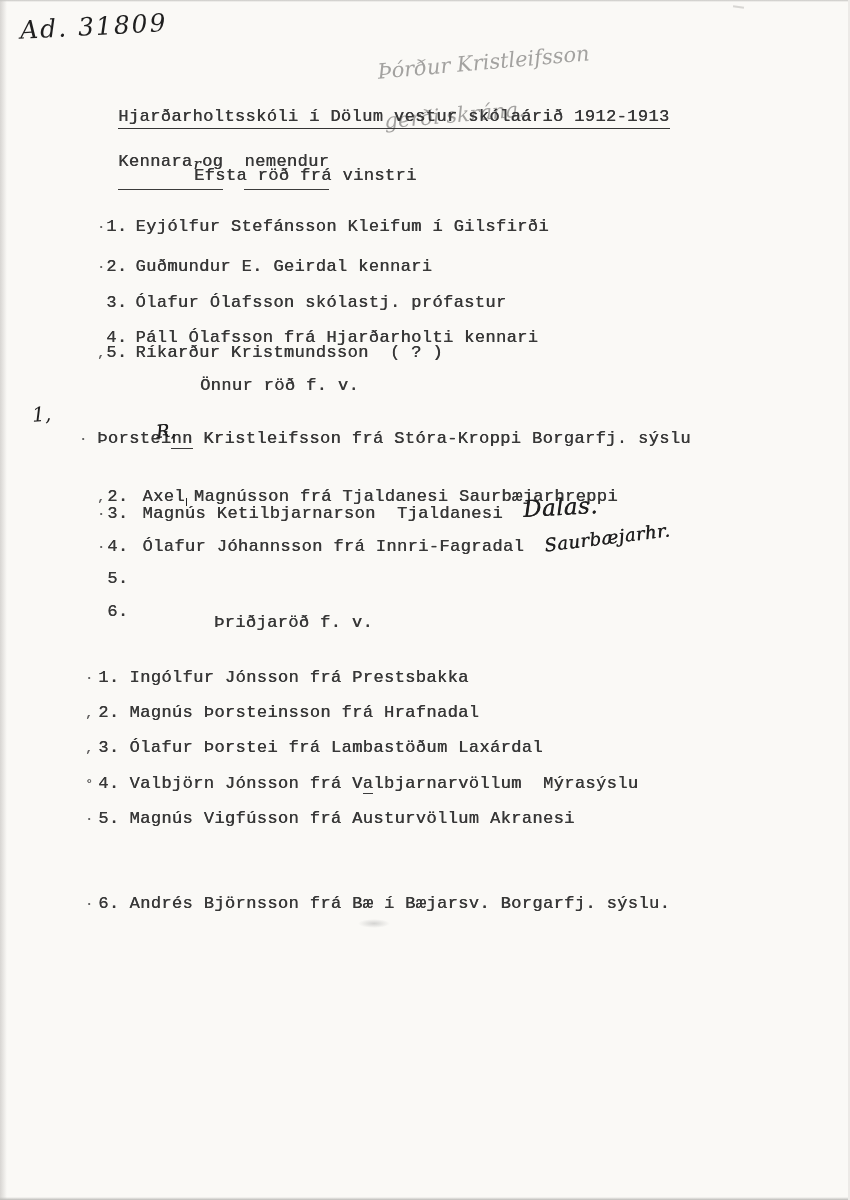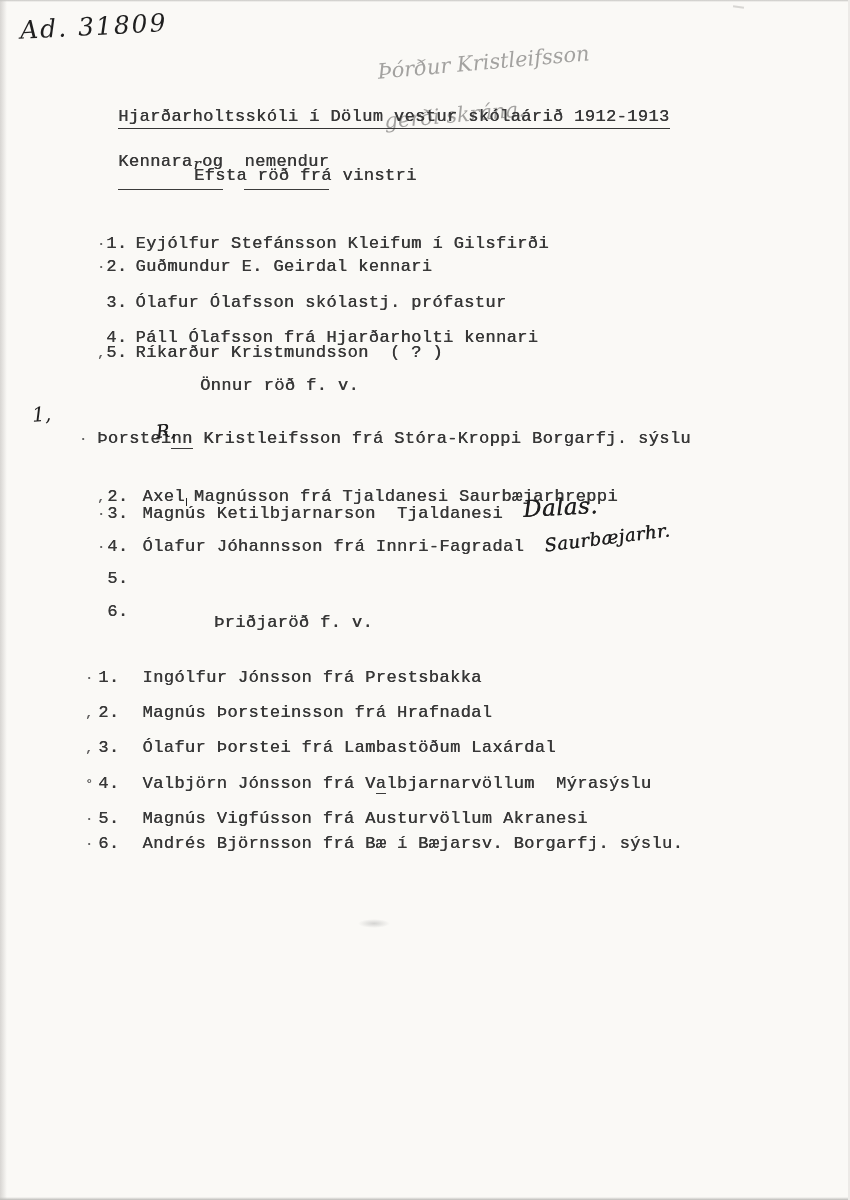--- a/index.html
+++ b/index.html
@@ -37,21 +37,21 @@
   .u-title{border-bottom:1.9px solid #353535;padding-bottom:2px;}
   .mark{display:inline-block;font-size:13px;color:#4a4a4a;opacity:.85;letter-spacing:0;}
   .num{display:inline-block;}
   .txt{display:inline-block;white-space:pre;}
   .s1 .mark{width:9px;}
   .s1 .txt{margin-left:8px;}
   .s2 .mark{width:10px;}
   .s2 .txt{margin-left:14px;}
   .s2-first .mark{width:14px;}
   .s3 .mark{width:13px;}
-  .s3 .txt{margin-left:23px;}
+  .s3 .txt{margin-left:10px;}
   .nn-underline{border-bottom:1.5px solid #3b3b3b;padding-bottom:0;}
 
   
   .hw-ink{
     font-family:"DejaVu Serif",serif;font-style:italic;
     color:#1f1f1f;white-space:pre;
   }
   .archive-number{position:absolute;left:20px;top:12px;font-size:25px;
     letter-spacing:2px;transform:rotate(-3deg);}
   .margin-note{position:absolute;left:32px;top:402px;font-size:20px;transform:rotate(-4deg);}
@@ -91,21 +91,21 @@
 <div class="typed" style="left:97px;top:84px;">
   <span class="u-title">Hjarðarholtsskóli í Dölum vestur skólaárið 1912-1913</span>
 </div>
 
 <div class="typed" style="left:97px;top:128px;">
   <span class="u"><span>Kennara</span><span class="hw-r">r</span><span>og</span></span><span>  </span><span class="u">nemendur</span>
 </div>
 
 <div class="typed" style="left:194px;top:165px;">Efsta röð frá vinstri</div>
 
-<div class="typed s1" style="left:76px;top:211px;">
+<div class="typed s1" style="left:76px;top:194px;">
   <span class="mark">·</span><span class="num">1.</span><span class="txt">Eyjólfur Stefánsson Kleifum í Gilsfirði</span>
 </div>
 <div class="typed s1" style="left:76px;top:234px;">
   <span class="mark">·</span><span class="num">2.</span><span class="txt">Guðmundur E. Geirdal kennari</span>
 </div>
 <div class="typed s1" style="left:76px;top:270px;">
   <span class="mark"></span><span class="num">3.</span><span class="txt">Ólafur Ólafsson skólastj. prófastur</span>
 </div>
 <div class="typed s1" style="left:76px;top:305px;">
   <span class="mark"></span><span class="num">4.</span><span class="txt">Páll Ólafsson frá Hjarðarholti kennari</span>
@@ -152,15 +152,15 @@
 </div>
 <div class="typed s3" style="left:64px;top:715px;">
   <span class="mark">,</span><span class="num">3.</span><span class="txt">Ólafur Þorstei frá Lambastöðum Laxárdal</span>
 </div>
 <div class="typed s3" style="left:64px;top:751px;">
   <span class="mark">°</span><span class="num">4.</span><span class="txt"><span>Valbjörn Jónsson frá V</span><span class="nn-underline">a</span><span>lbjarnarvöllum  Mýrasýslu</span></span>
 </div>
 <div class="typed s3" style="left:64px;top:786px;">
   <span class="mark">·</span><span class="num">5.</span><span class="txt">Magnús Vigfússon frá Austurvöllum Akranesi</span>
 </div>
-<div class="typed s3" style="left:64px;top:811px;">
+<div class="typed s3" style="left:64px;top:871px;">
   <span class="mark">·</span><span class="num">6.</span><span class="txt">Andrés Björnsson frá Bæ í Bæjarsv. Borgarfj. sýslu.</span>
 </div>
 
 </body></html>

